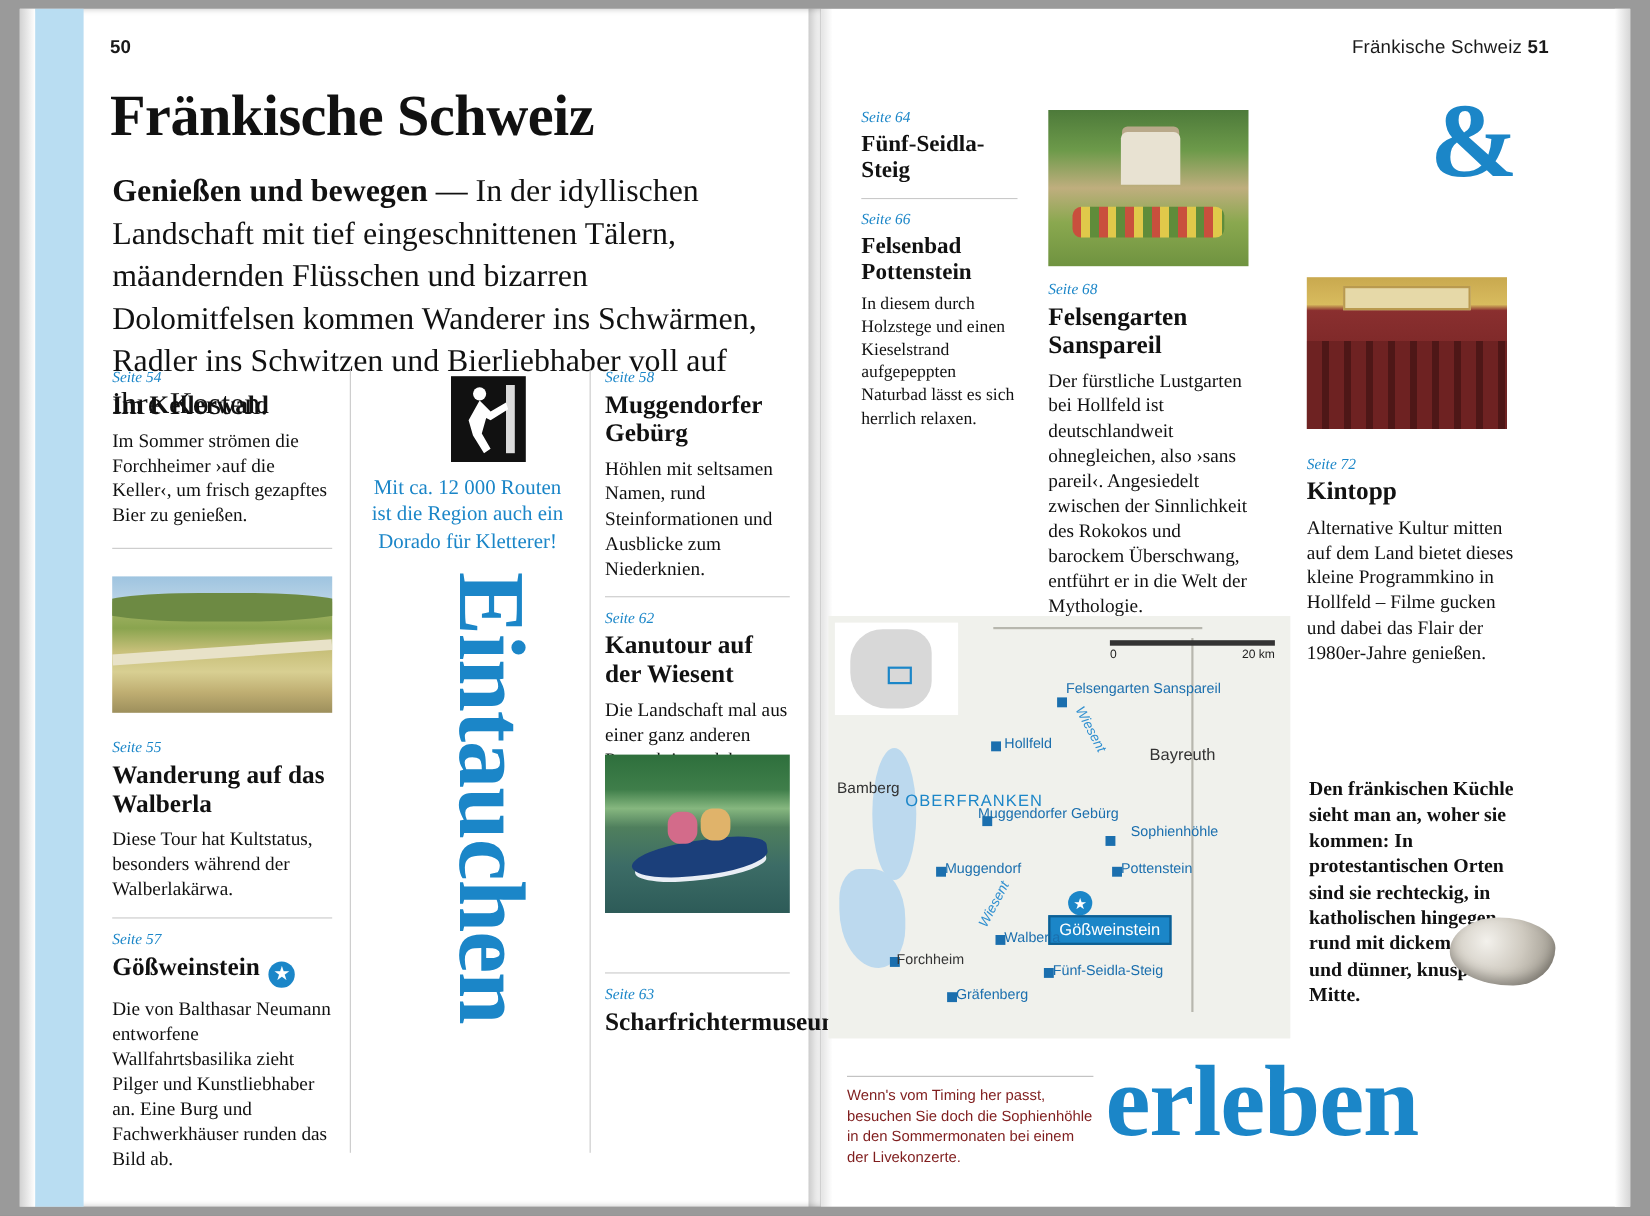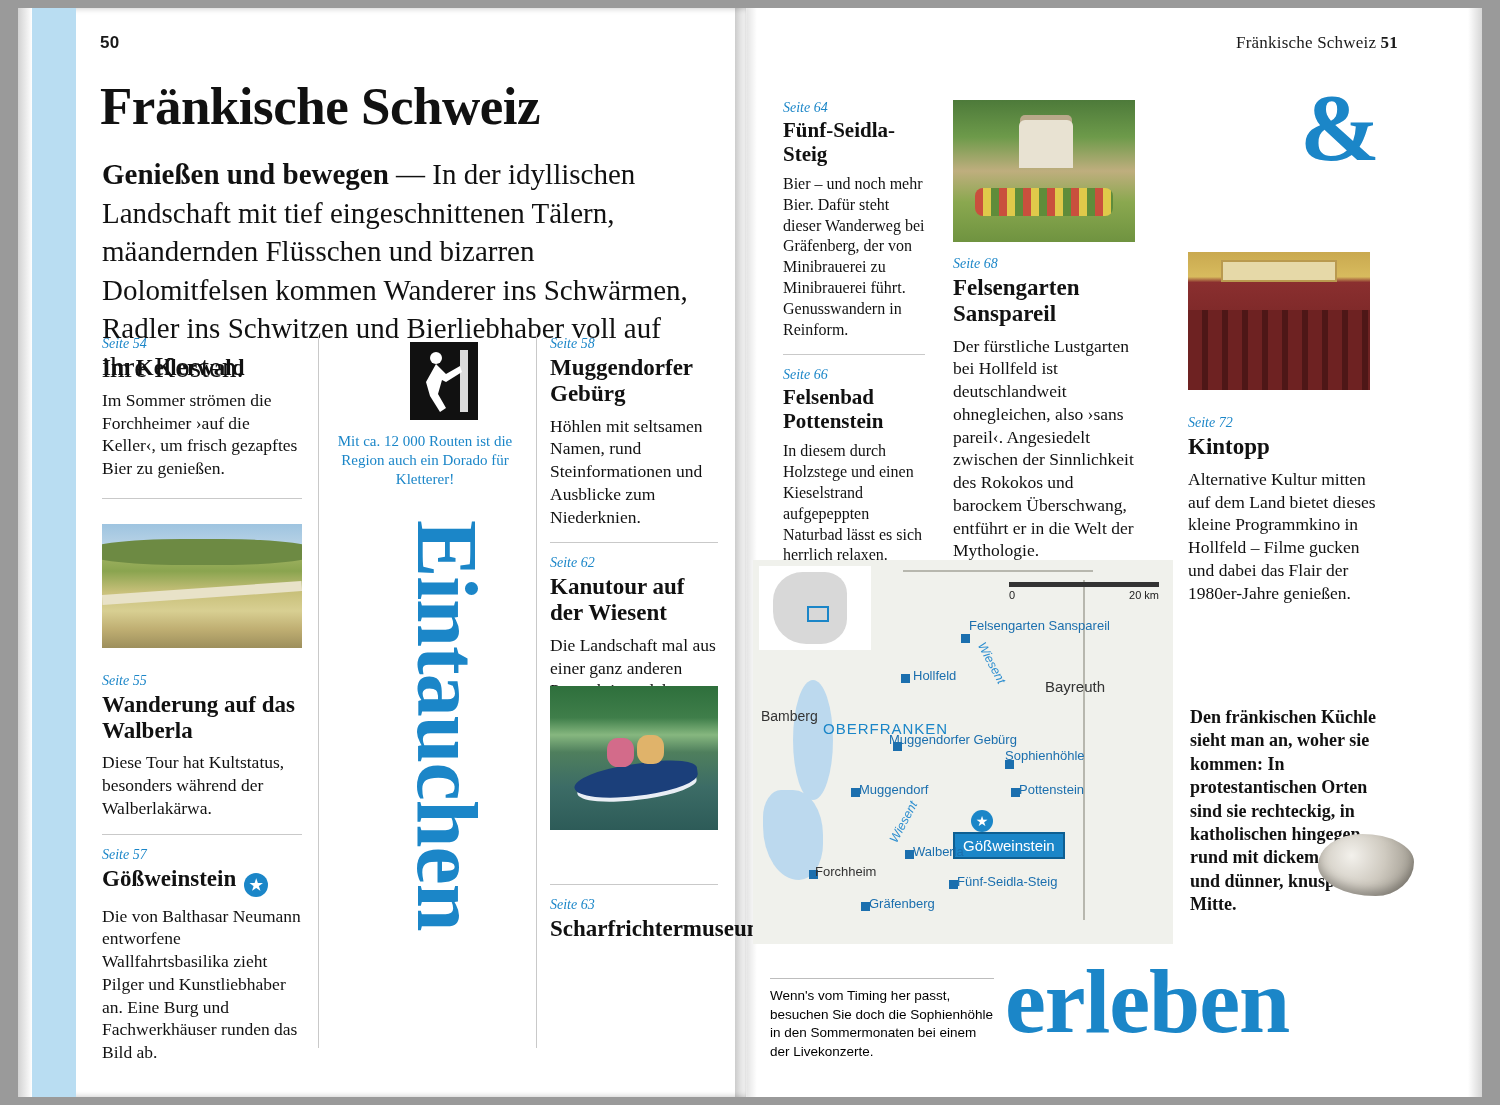--- a/index.html
+++ b/index.html
@@ -37,21 +37,21 @@
     position:absolute; left:1468px; top:8px; width:14px; height:1089px;
     background:linear-gradient(to left,#d6d6d6,#ffffff);
   }
 
   
   .folio {
     position:absolute; font-family:"Liberation Sans", sans-serif;
     font-size:17px; color:#1a1a1a; letter-spacing:0.2px;
   }
   .folio-left { left:100px; top:33px; font-weight:700; }
-  .folio-right { right:102px; top:33px;font-family:Liberation Serif, serif; }
+  .folio-right { right:92px; top:33px; }
   .folio-right .num { font-weight:700; }
 
   h1.title {
     position:absolute; left:100px; top:76px; margin:0;
     font-size:53px; font-weight:700; color:#111; letter-spacing:-0.5px;
   }
   .intro {
     position:absolute; left:102px; top:155px; width:600px;
     font-size:29px; line-height:1.33; color:#111;
   }
@@ -80,21 +80,21 @@
   }
 
   
   .climb-icon {
     position:absolute; left:410px; top:342px; width:68px; height:78px;
     background:#111;
   }
   .climb-icon svg { position:absolute; left:6px; top:4px; }
   .climb-text {
     position:absolute; left:330px; top:432px; width:190px;
-    text-align:center; color:#1b86c8; font-size:15px; line-height:1.28;
+    text-align:center; color:#1b86c8; font-size:19px; line-height:1.28;
   }
 
   
   .vertical-word {
     position:absolute; left:404px; top:520px;
     writing-mode:vertical-rl;
     font-size:86px; font-weight:700; color:#1b86c8;
     letter-spacing:-1px; line-height:1;
   }
 
@@ -226,21 +226,21 @@
     position:absolute; background:#1b86c8; color:#fff;
     font-size:15px; padding:3px 8px; white-space:nowrap; font-weight:400;
     border:2px solid #0e5f92;
   }
   .m-star {
     position:absolute; width:22px; height:22px; background:#1b86c8;
     border-radius:50%; color:#fff; font-size:14px; line-height:22px; text-align:center;
   }
   .tipbox {
     position:absolute; left:770px; top:978px; width:224px;
-    font-family:"Liberation Sans", sans-serif; font-size:13.5px; line-height:1.38; color:#000000;
+    font-family:"Liberation Sans", sans-serif; font-size:13.5px; line-height:1.38; color:#7f1d1d;
   }
   .tipbox .topline { border-top:1px solid #bdbdbd; margin-bottom:8px; }
 
   .star-badge {
     display:inline-block; width:24px; height:24px; background:#1b86c8;
     border-radius:50%; color:#fff; text-align:center; line-height:24px;
     font-size:15px; vertical-align:-4px; margin-left:8px;
   }
 </style>
 </head>
@@ -330,21 +330,20 @@
     <div class="p1"></div>
     <div class="p2"></div>
   </div>
 
   <div class="ampersand">&amp;</div>
 
   <div class="r-col1">
     <div>
       <div class="seite">Seite 64</div>
       <div class="entry-title sm">Fünf-Seidla-Steig</div>
-      <div class="entry-body" style="font-size:16px;">Bier – und noch mehr Bier. Dafür steht dieser Wanderweg bei Gräfenberg, der von Minibrauerei zu Minibrauerei führt. Genusswandern in Reinform.</div>
     </div>
     <div class="rule"></div>
     <div>
       <div class="seite">Seite 66</div>
       <div class="entry-title sm">Felsenbad Pottenstein</div>
       <div class="entry-body" style="font-size:16px;">In diesem durch Holzstege und einen Kieselstrand aufgepeppten Naturbad lässt es sich herrlich relaxen.</div>
     </div>
   </div>
 
   <div class="photo ph-garden">
@@ -412,21 +411,21 @@
     <div class="m-label" style="left:160px; top:108px;">Hollfeld</div>
 
     <div class="m-label dark" style="left:292px; top:118px; font-size:15px;">Bayreuth</div>
 
     <div class="m-label dark" style="left:8px; top:148px; font-size:14px;">Bamberg</div>
 
     <div class="m-dot" style="left:140px; top:182px;"></div>
     <div class="m-label" style="left:136px; top:172px;">Muggendorfer Gebürg</div>
 
     <div class="m-dot" style="left:252px; top:200px;"></div>
-    <div class="m-label" style="left:252px; top:188px;">Sophienhöhle</div>
+    <div class="m-label" style="left:275px; top:188px;">Sophienhöhle</div>
 
     <div class="m-dot" style="left:98px; top:228px;"></div>
     <div class="m-label" style="left:106px; top:222px;">Muggendorf</div>
 
     <div class="m-dot" style="left:258px; top:228px;"></div>
     <div class="m-label" style="left:266px; top:222px;">Pottenstein</div>
 
     <div class="m-star" style="left:218px; top:250px;">★</div>
     <div class="m-highlight" style="left:200px; top:272px;">Gößweinstein</div>
 

